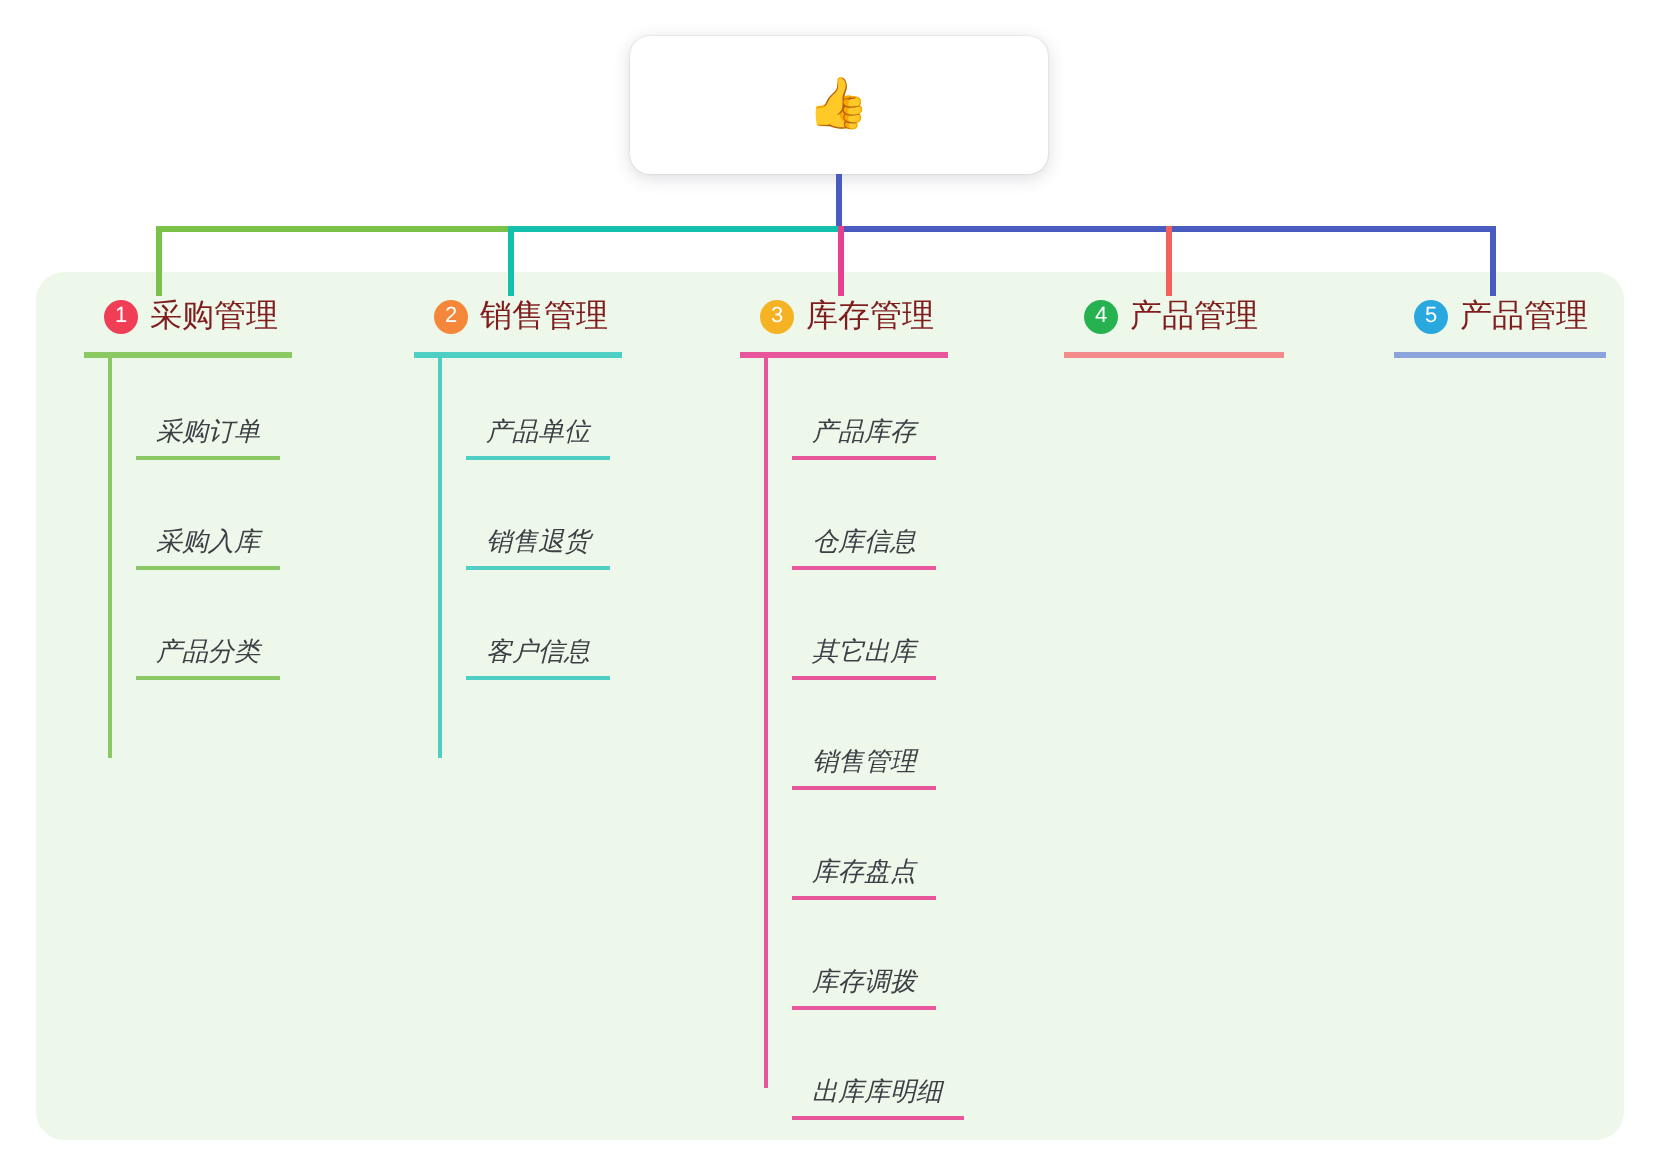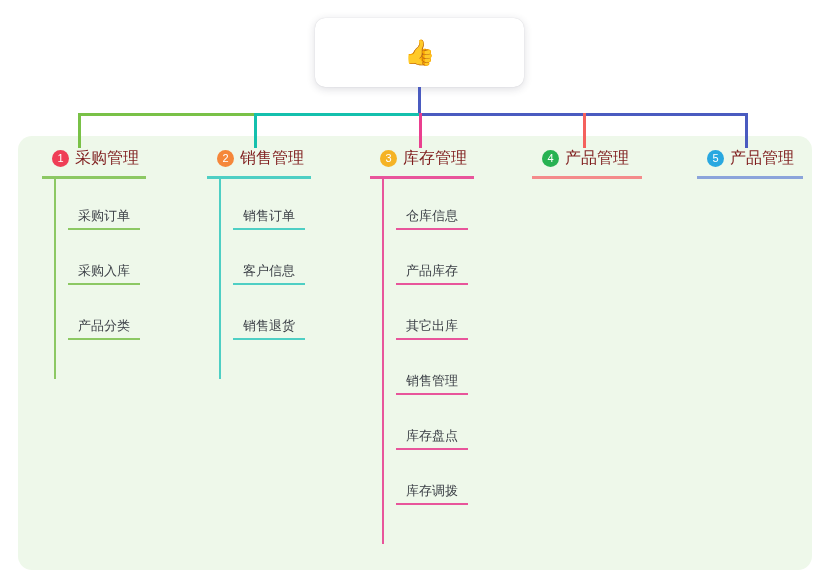--- a/index.html
+++ b/index.html
@@ -122,20 +122,21 @@
   .spine {
     position: absolute;
     left: 12px;
     top: 0;
     width: 2px;
   }
   .leaf {
     position: relative;
     height: 55px;
     box-sizing: border-box;
+    font-style: italic;
   }
   .leaf-label {
     position: absolute;
     left: 24px;
     bottom: 9px;
     font-size: 13px;
     color: #3b3f46;
     white-space: nowrap;
   }
   .leaf-underline {
@@ -190,64 +191,68 @@
     </div>
     <div class="column" style="left: 207px; width: 152px;">
       <div class="col-head">
         <span class="badge" style="background: rgb(245, 135, 58);">2</span>
         <span class="col-title">销售管理</span>
       </div>
       <div class="col-underline" style="background: rgb(78, 207, 196); width: 104px;"></div>
       <div class="leaves">
         <div class="spine" style="background: rgb(78, 207, 196); height: 200px;"></div>
         <div class="leaf">
-          <span class="leaf-label">销售订单</span>
+          <span class="leaf-label">产品单位</span>
           <div class="leaf-underline" style="background: rgb(78, 207, 196); width: 72px;"></div>
         </div>
         <div class="leaf">
+          <span class="leaf-label">销售退货</span>
+          <div class="leaf-underline" style="background: rgb(78, 207, 196); width: 72px;"></div>
+        </div>
+        <div class="leaf">
           <span class="leaf-label">客户信息</span>
-          <div class="leaf-underline" style="background: rgb(78, 207, 196); width: 72px;"></div>
-        </div>
-        <div class="leaf">
-          <span class="leaf-label">销售退货</span>
           <div class="leaf-underline" style="background: rgb(78, 207, 196); width: 72px;"></div>
         </div>
       </div>
     </div>
     <div class="column" style="left: 370px; width: 152px;">
       <div class="col-head">
         <span class="badge" style="background: rgb(245, 179, 36);">3</span>
         <span class="col-title">库存管理</span>
       </div>
       <div class="col-underline" style="background: rgb(232, 85, 155); width: 104px;"></div>
       <div class="leaves">
         <div class="spine" style="background: rgb(232, 85, 155); height: 365px;"></div>
         <div class="leaf">
+          <span class="leaf-label">产品库存</span>
+          <div class="leaf-underline" style="background: rgb(232, 85, 155); width: 72px;"></div>
+        </div>
+        <div class="leaf">
           <span class="leaf-label">仓库信息</span>
           <div class="leaf-underline" style="background: rgb(232, 85, 155); width: 72px;"></div>
         </div>
         <div class="leaf">
-          <span class="leaf-label">产品库存</span>
-          <div class="leaf-underline" style="background: rgb(232, 85, 155); width: 72px;"></div>
-        </div>
-        <div class="leaf">
           <span class="leaf-label">其它出库</span>
           <div class="leaf-underline" style="background: rgb(232, 85, 155); width: 72px;"></div>
         </div>
         <div class="leaf">
           <span class="leaf-label">销售管理</span>
           <div class="leaf-underline" style="background: rgb(232, 85, 155); width: 72px;"></div>
         </div>
         <div class="leaf">
           <span class="leaf-label">库存盘点</span>
           <div class="leaf-underline" style="background: rgb(232, 85, 155); width: 72px;"></div>
         </div>
         <div class="leaf">
           <span class="leaf-label">库存调拨</span>
           <div class="leaf-underline" style="background: rgb(232, 85, 155); width: 72px;"></div>
+        </div>
+        <div class="leaf">
+          <span class="leaf-label">出库库明细</span>
+          <div class="leaf-underline" style="background: rgb(232, 85, 155); width: 86px;"></div>
         </div>
       </div>
     </div>
     <div class="column" style="left: 532px; width: 160px;">
       <div class="col-head">
         <span class="badge" style="background: rgb(39, 178, 82);">4</span>
         <span class="col-title">产品管理</span>
       </div>
       <div class="col-underline" style="background: rgb(244, 139, 139); width: 110px;"></div>
     </div>

